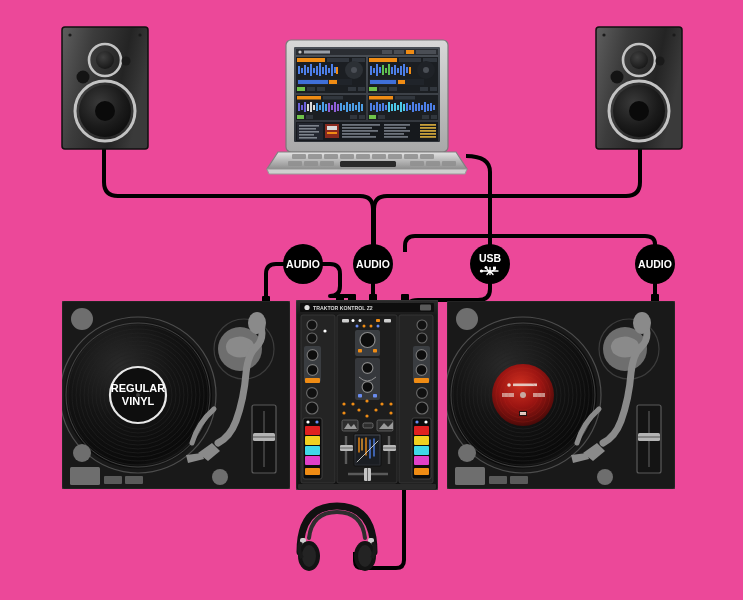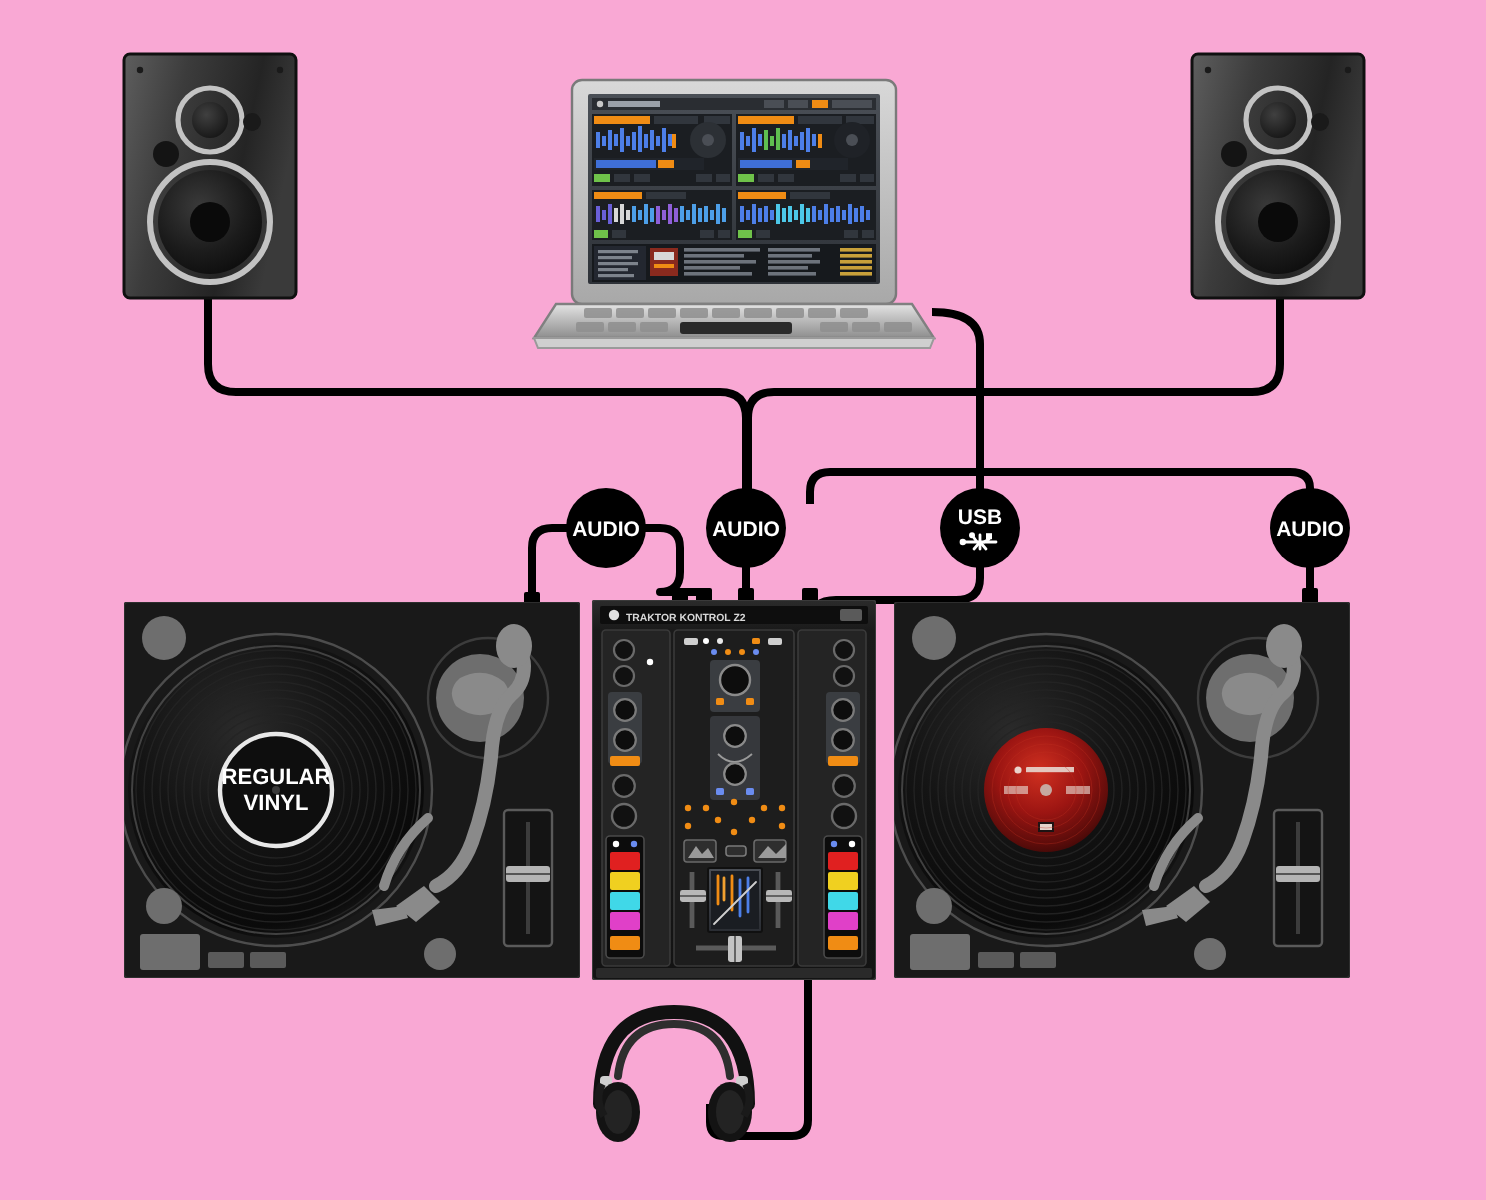--- a/index.html
+++ b/index.html
@@ -1,19 +1,19 @@
 <!DOCTYPE html>
 <html><head>
 <meta charset="utf-8">
 <title>DJ Setup Diagram</title>
 <style>
   html,body{margin:0;padding:0;background:#ffffff;}
   body{width:743px;height:600px;overflow:hidden;
        font-family:"Liberation Sans","DejaVu Sans",sans-serif;}
-  #stage{position:relative;width:743px;height:600px;background:#f9a8d4;}
+  #stage{position:relative;width:743px;height:600px;background:#ec4899;}
   .abs{position:absolute;}
   svg{display:block;}
   .badge-txt{font-family:"Liberation Sans",sans-serif;font-weight:bold;
              fill:#ffffff;text-anchor:middle;}
   .vinyl-txt{font-family:"Liberation Sans",sans-serif;font-weight:bold;
              fill:#ffffff;text-anchor:middle;}
 </style>
 </head>
 <body>
 

